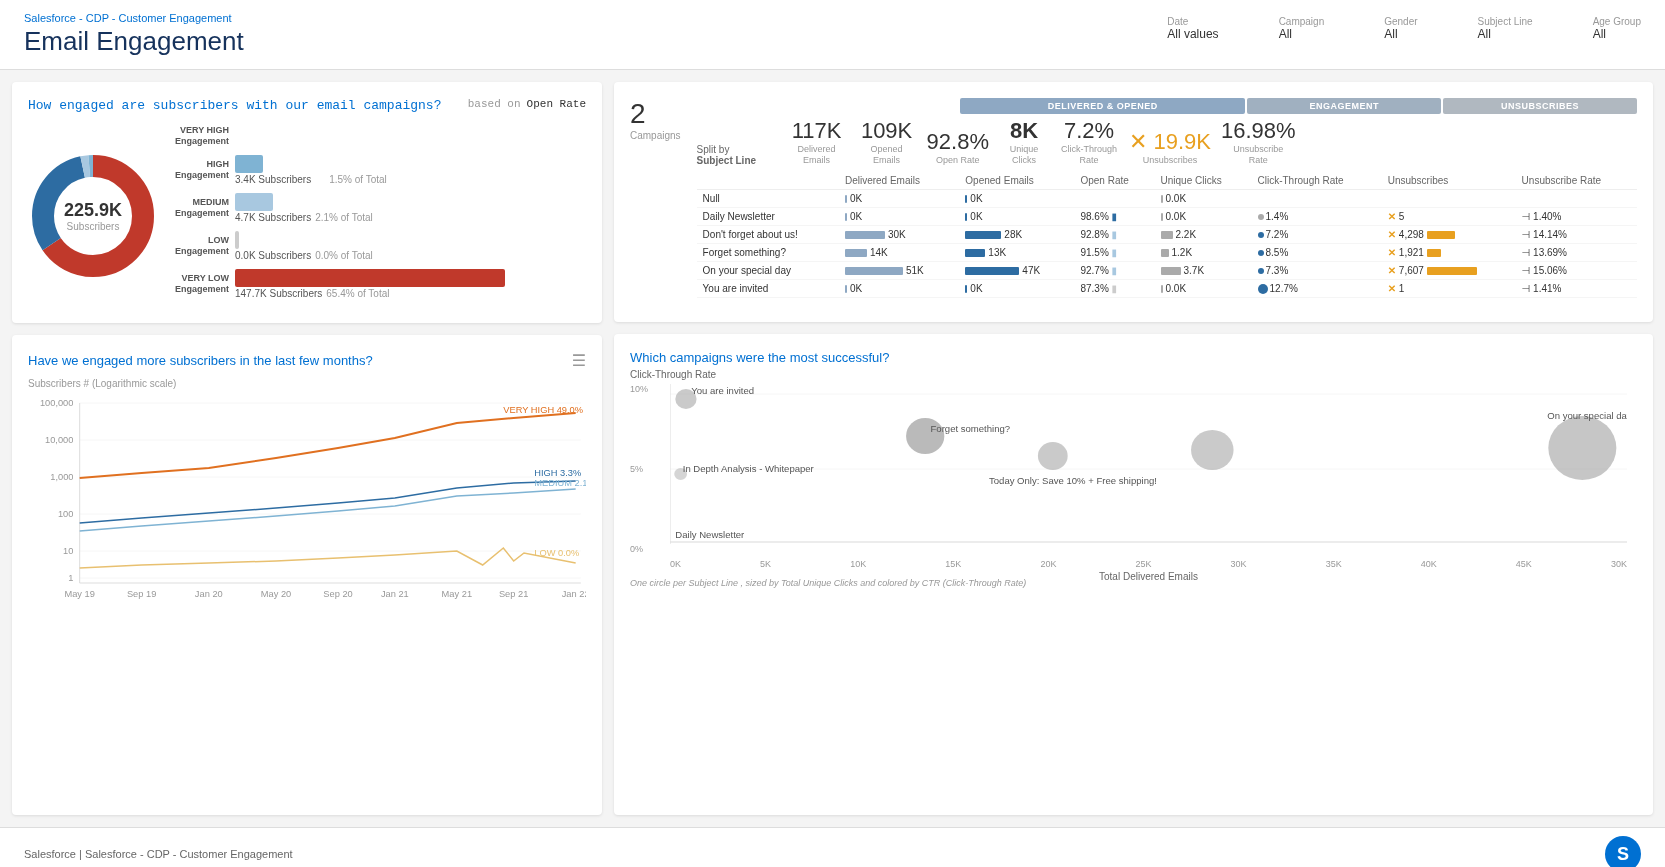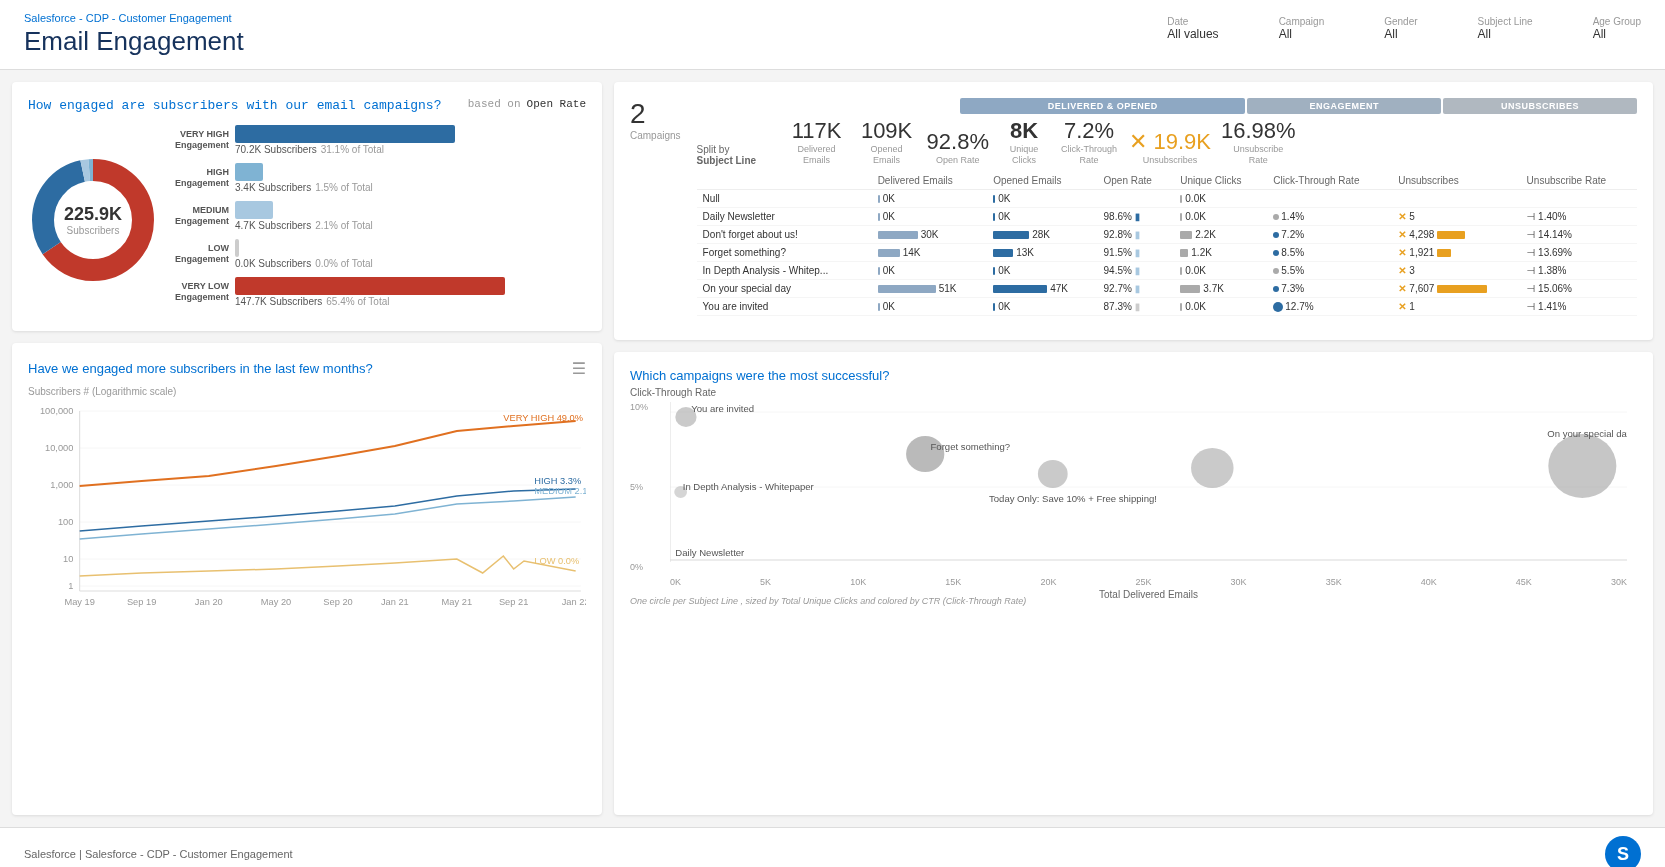--- a/index.html
+++ b/index.html
@@ -142,35 +142,28 @@
             <div class="donut-number">225.9K</div>
             <div class="donut-label">Subscribers</div>
           </div>
         </div>
 
         <div class="engagement-bars">
 
           <div class="eng-row">
             <div class="eng-label" style="white-space:pre-line;font-size:9px;">VERY HIGH
 Engagement</div>
-            <div class="eng-bar-area">
-              <div class="eng-bar" style="width:220px;background:#2d6ca2;"></div>
-              <div style="display:flex;gap:4px;margin-top:1px;">
-                <span class="eng-text">70.2K Subscribers</span>
-                <span class="eng-text-sub">31.1% of Total</span>
-              </div>
-            </div>
           </div>
 
           <div class="eng-row">
             <div class="eng-label" style="white-space:pre-line;font-size:9px;">HIGH
 Engagement</div>
             <div class="eng-bar-area">
               <div class="eng-bar" style="width:28px;background:#7fb3d3;"></div>
-              <div style="display:flex;gap:4px;margin-top:1px;">
+              <div style="display:flex;gap:18px;margin-top:1px;">
                 <span class="eng-text">3.4K Subscribers</span>
                 <span class="eng-text-sub">1.5% of Total</span>
               </div>
             </div>
           </div>
 
           <div class="eng-row">
             <div class="eng-label" style="white-space:pre-line;font-size:9px;">MEDIUM
 Engagement</div>
             <div class="eng-bar-area">
@@ -360,30 +353,20 @@
                 </tr>
                 <tr>
                   <td>Forget something?</td>
                   <td><span class="mini-bar" style="width:22px;"></span>14K</td>
                   <td><span class="mini-bar mini-bar-blue" style="width:20px;"></span>13K</td>
                   <td>91.5% <span style="color:#a8c8e0;">▮</span></td>
                   <td><span class="mini-bar mini-bar-gray" style="width:8px;"></span>1.2K</td>
                   <td><span class="dot dot-blue"></span>8.5%</td>
                   <td><span class="x-mark">✕</span> 1,921 <span class="bar-orange" style="width:14px;"></span></td>
                   <td>⊣ 13.69%</td>
-                </tr>
-                <tr>
-                  <td>In Depth Analysis - Whitep...</td>
-                  <td><span class="mini-bar" style="width:2px;"></span>0K</td>
-                  <td><span class="mini-bar mini-bar-blue" style="width:2px;"></span>0K</td>
-                  <td>94.5% <span style="color:#a8c8e0;">▮</span></td>
-                  <td><span class="mini-bar mini-bar-gray" style="width:2px;"></span>0.0K</td>
-                  <td><span class="dot dot-gray"></span>5.5%</td>
-                  <td><span class="x-mark">✕</span> 3</td>
-                  <td>⊣ 1.38%</td>
                 </tr>
                 <tr>
                   <td>On your special day</td>
                   <td><span class="mini-bar" style="width:58px;"></span>51K</td>
                   <td><span class="mini-bar mini-bar-blue" style="width:54px;background:#2d6ca2;"></span>47K</td>
                   <td>92.7% <span style="color:#a8c8e0;">▮</span></td>
                   <td><span class="mini-bar mini-bar-gray" style="width:20px;"></span>3.7K</td>
                   <td><span class="dot dot-blue"></span>7.3%</td>
                   <td><span class="x-mark">✕</span> 7,607 <span class="bar-orange" style="width:50px;"></span></td>
                   <td>⊣ 15.06%</td>

